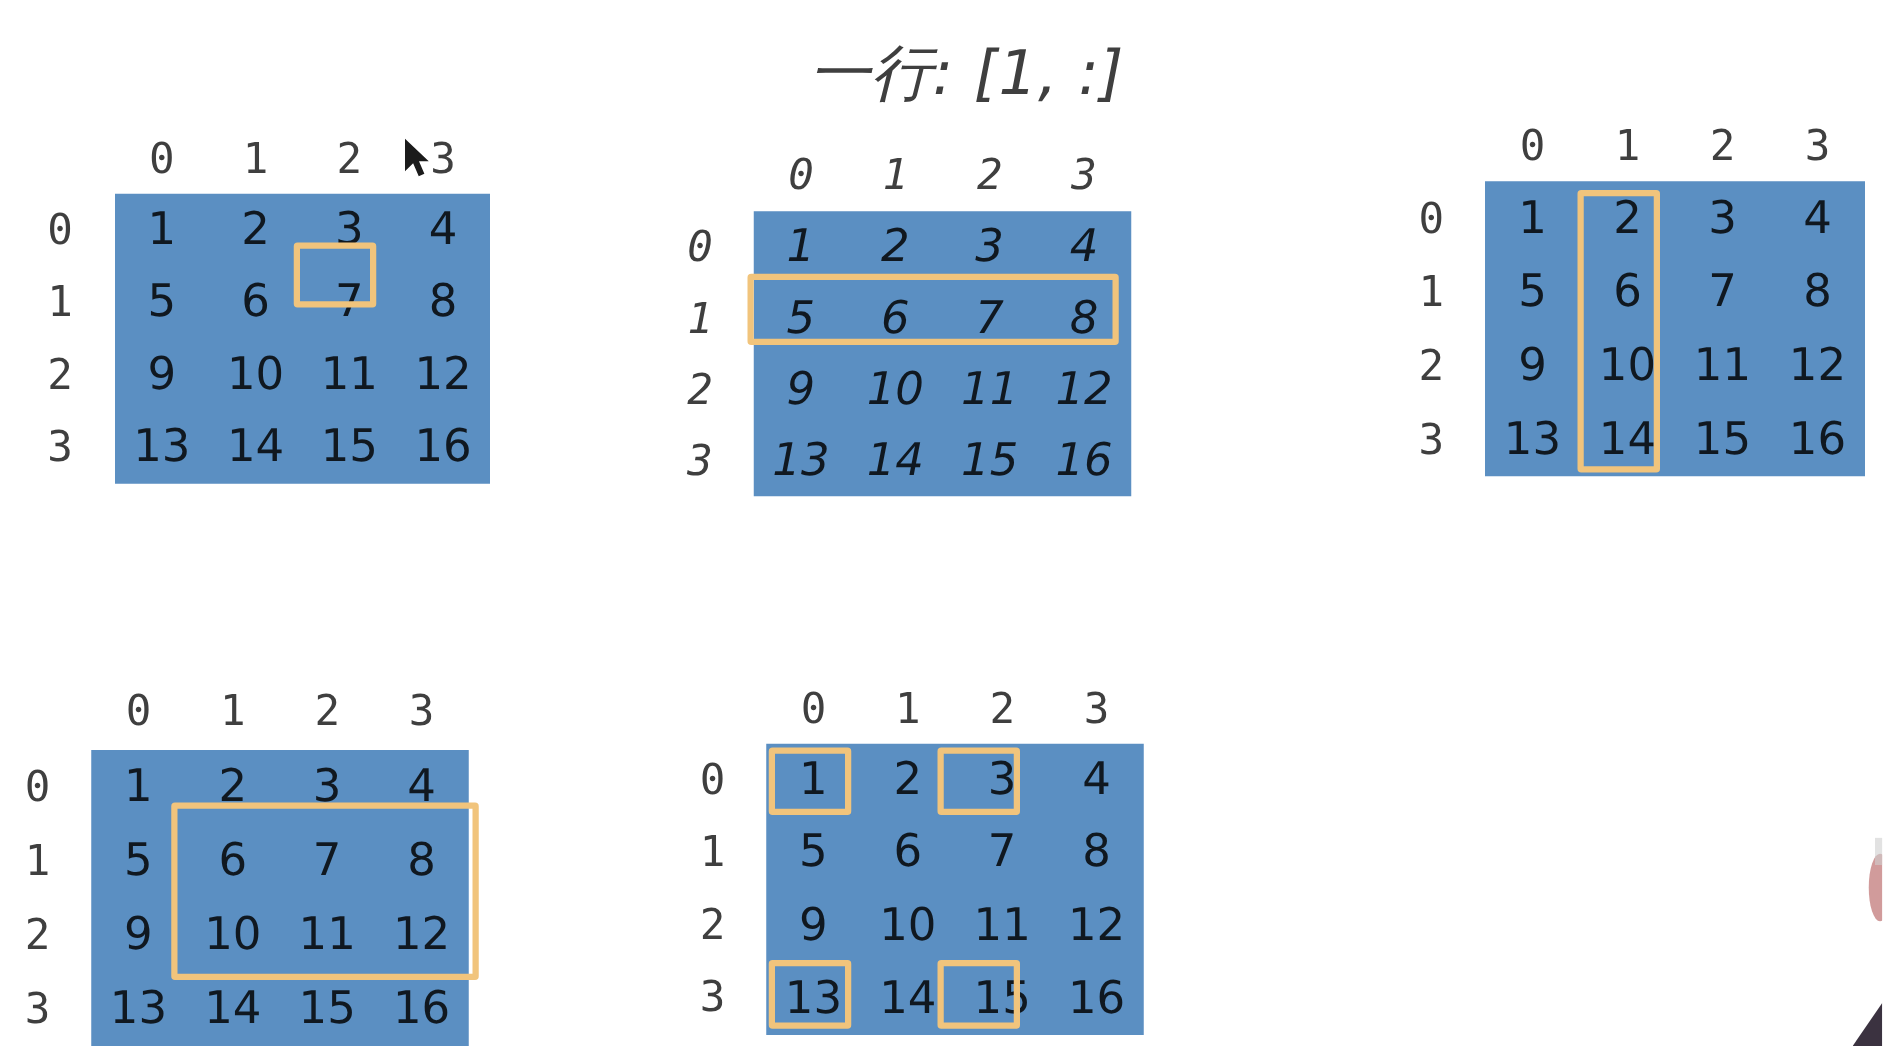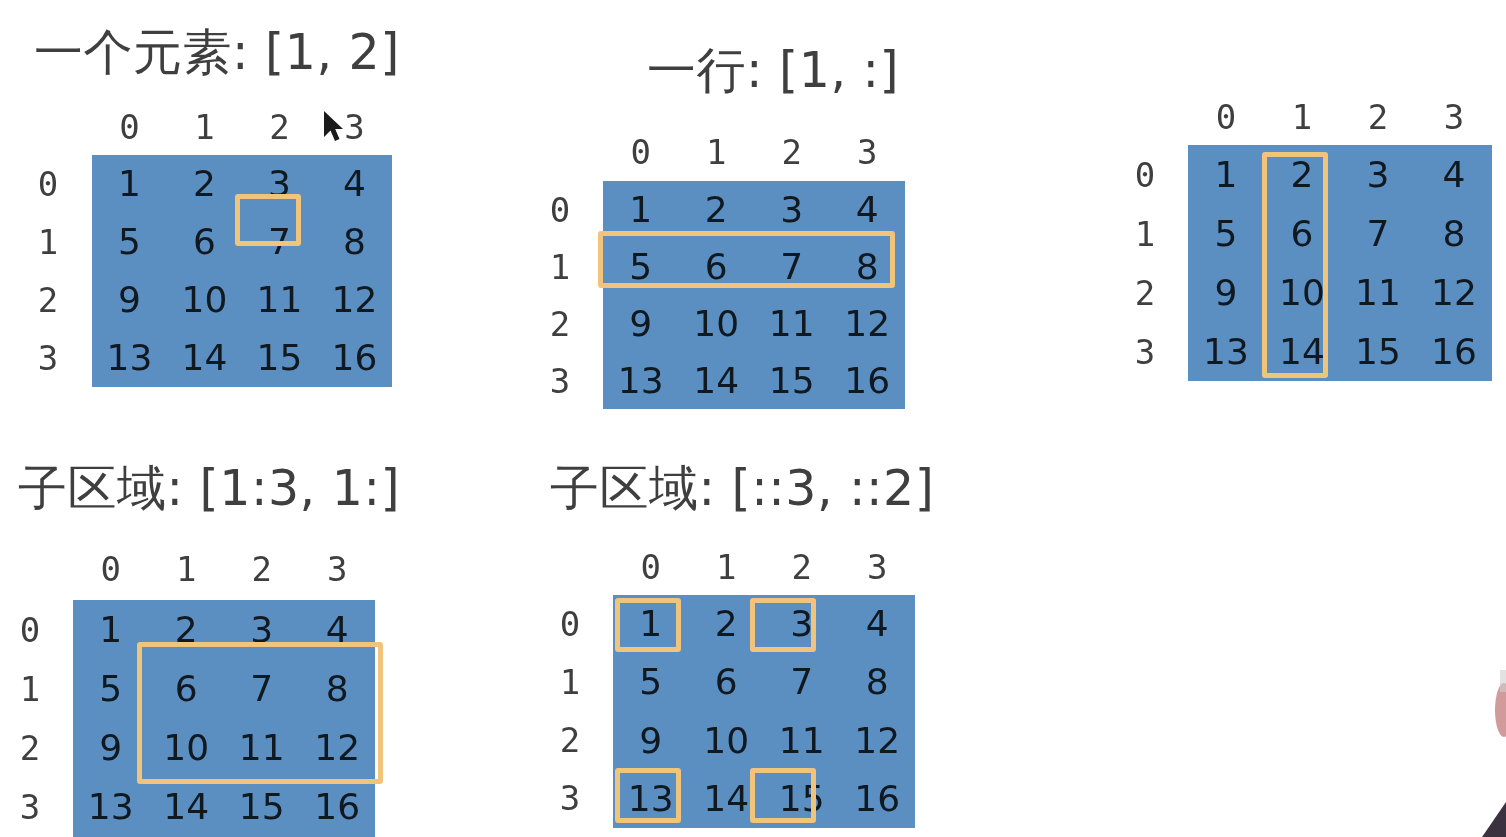--- a/index.html
+++ b/index.html
@@ -106,21 +106,20 @@
   .presenter {
     position: absolute;
     overflow: hidden;
   }
 </style>
 </head>
 <body>
 
 <div class="panel" style="left:0; top:0; width:470px; height:420px;">
 
-  <div class="panel-title" style="left:34px; top:28px;">一个元素: [1, 2]</div>
 
   <div class="matrix" style="left:0; top:0; width:470px; height:420px;">
 
     <div class="col-head" style="left:92px; top:110px; width:300px;">
       <div class="cell" style="width:75px;">0</div>
       <div class="cell" style="width:75px;">1</div>
       <div class="cell" style="width:75px;">2</div>
       <div class="cell" style="width:75px;">3</div>
     </div>
 
@@ -148,21 +147,21 @@
         <div class="cell">13</div>
         <div class="cell">14</div>
         <div class="cell">15</div>
         <div class="cell">16</div>
       </div>
       <div class="hl" style="left:143px; top:39px; width:66px; height:52px;"></div>
     </div>
   </div>
 </div>
 
-<div class="panel" style="left:520px; top:16px; width:460px; height:420px;">
+<div class="panel" style="left:520px; top:4px; width:460px; height:420px;font-style:italic;">
 
   <div class="panel-title" style="left:127px; top:30px;">一行: [1, :]</div>
 
   <div class="matrix" style="left:0; top:0; width:460px; height:420px;">
 
     <div class="col-head" style="left:83px; top:119px; width:302px;">
       <div class="cell" style="width:75.5px;">0</div>
       <div class="cell" style="width:75.5px;">1</div>
       <div class="cell" style="width:75.5px;">2</div>
       <div class="cell" style="width:75.5px;">3</div>
@@ -237,21 +236,20 @@
         <div class="cell">15</div>
         <div class="cell">16</div>
       </div>
       <div class="hl" style="left:74px; top:7px; width:66px; height:226px;"></div>
     </div>
   </div>
 </div>
 
 <div class="panel" style="left:0; top:440px; width:460px; height:397px;">
 
-  <div class="panel-title" style="left:18px; top:24px;">子区域: [1:3, 1:]</div>
 
   <div class="matrix" style="left:0; top:0; width:460px; height:397px;">
 
     <div class="col-head" style="left:73px; top:112px; width:302px;">
       <div class="cell" style="width:75.5px;">0</div>
       <div class="cell" style="width:75.5px;">1</div>
       <div class="cell" style="width:75.5px;">2</div>
       <div class="cell" style="width:75.5px;">3</div>
     </div>
 
@@ -281,21 +279,20 @@
         <div class="cell">15</div>
         <div class="cell">16</div>
       </div>
       <div class="hl" style="left:64px; top:42px; width:246px; height:142px;"></div>
     </div>
   </div>
 </div>
 
 <div class="panel" style="left:520px; top:440px; width:460px; height:397px;">
 
-  <div class="panel-title" style="left:30px; top:24px;">子区域: [::3, ::2]</div>
 
   <div class="matrix" style="left:0; top:0; width:460px; height:397px;">
 
     <div class="col-head" style="left:93px; top:110px; width:302px;">
       <div class="cell" style="width:75.5px;">0</div>
       <div class="cell" style="width:75.5px;">1</div>
       <div class="cell" style="width:75.5px;">2</div>
       <div class="cell" style="width:75.5px;">3</div>
     </div>
 

